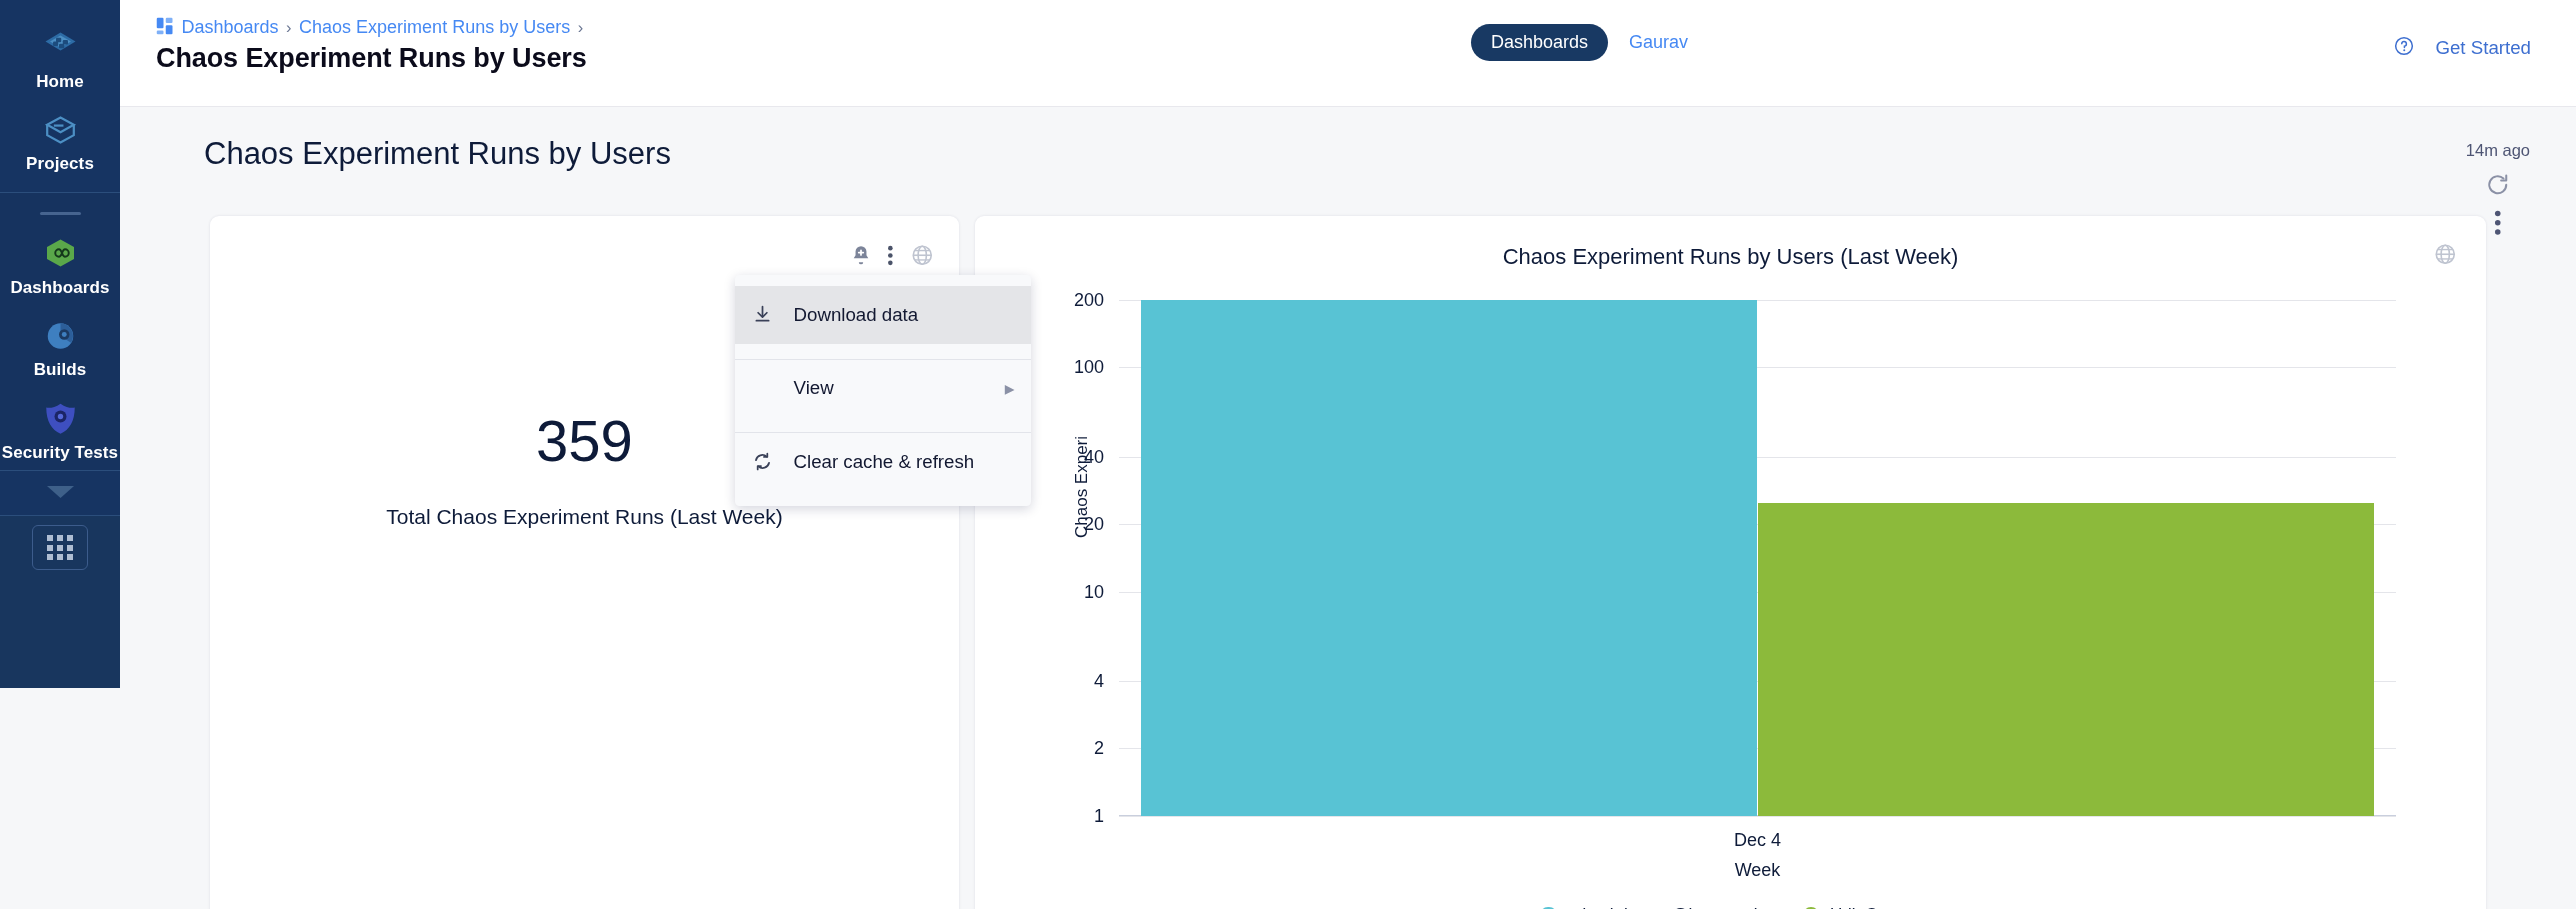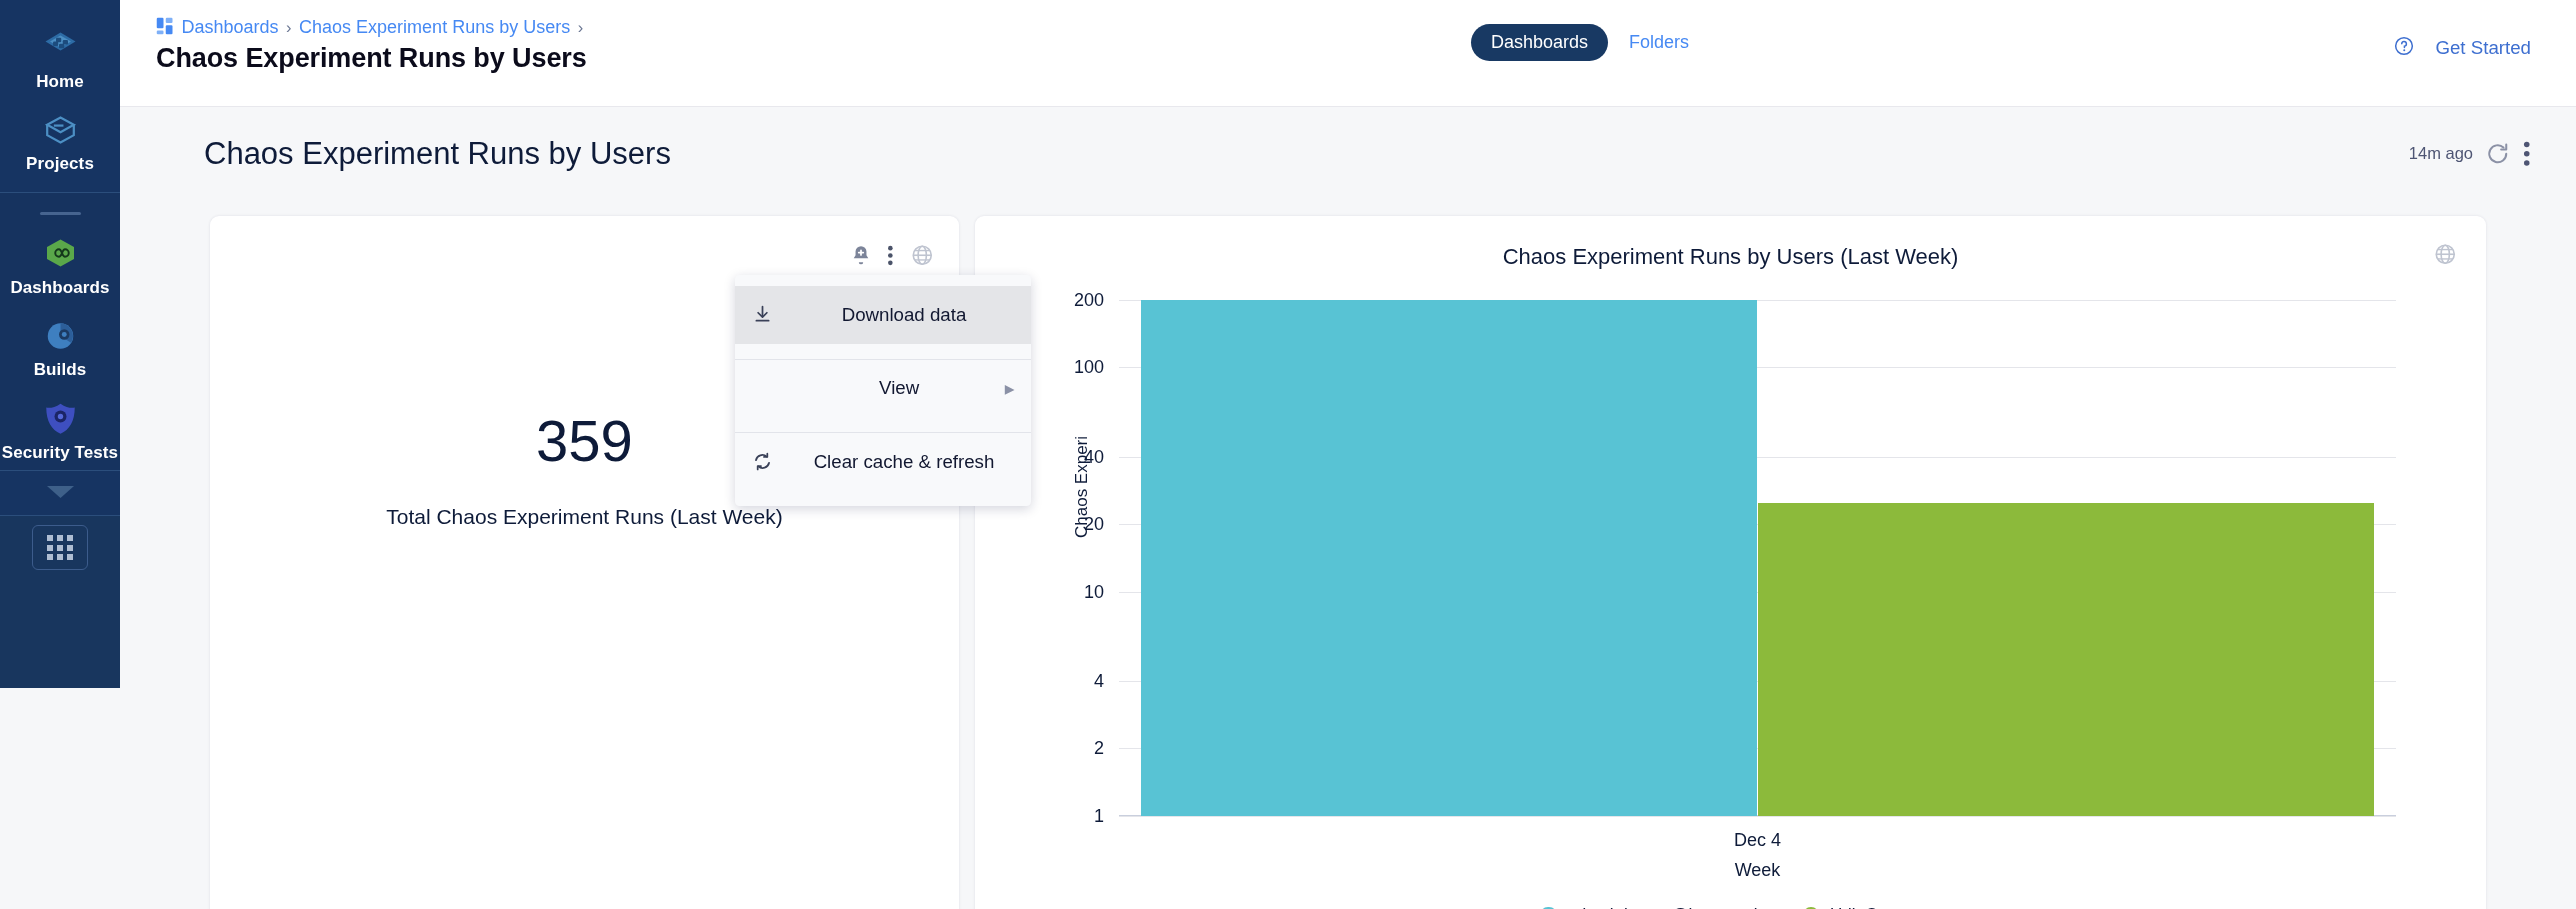--- a/index.html
+++ b/index.html
@@ -75,21 +75,21 @@
   #dash-header {
     position: absolute; left: 120px; top: 108px;
     width: 2456px; height: 105px;
   }
   #dash-title {
     position: absolute; left: 84px; top: 28.4px;
     font-size: 31px; font-weight: 400; color: #0E1B39;
   }
   #dash-actions {
     position: absolute; right: 46px; top: 33px;
-    display: flex; align-items: center; gap: 12px;
+    display: flex; align-items: center; gap: 12px; flex-direction: column;
   }
   #refresh-label { color: #4E5574; font-size: 16.5px; }
   .icon-btn { cursor: pointer; display: flex; align-items: center; justify-content: center; }
 
   
   .tile {
     position: absolute; background: #FFFFFF; border-radius: 9px;
     box-shadow: 0 0.7px 3px rgba(16,24,64,.10);
   }
   #kpi-tile { left: 210px; top: 216px; width: 749px; height: 755px; }
@@ -151,21 +151,21 @@
     position: absolute; left: 735px; top: 275px; width: 296px;
     background: #F8F9FB; border-radius: 4.5px;
     box-shadow: 0 3px 12px rgba(16,24,64,.18); z-index: 50; overflow: hidden;
   }
   .menu-item {
     display: flex; align-items: center; height: 58px;
     padding: 0 16.5px; cursor: pointer; font-size: 18.7px; color: #121831;
   }
   .menu-item.active { background: #E4E5E8; }
   .menu-item .mi-ico { width: 42px; display: flex; align-items: center; }
-  .menu-item .mi-lbl { flex: 1; text-align: center; }
+  .menu-item .mi-lbl { flex: 1; }
   .menu-pad-top { height: 10.5px; }
   .menu-pad { height: 15px; }
   .menu-div { height: 0.7px; background: #E2E4EA; }
   .caret-right { margin-left: auto; }
 </style>
 </head>
 <body>
 
 <div id="left-nav">
   <div class="nav-group-top">
@@ -271,21 +271,21 @@
     <span class="crumb-link">Dashboards</span>
     <span class="crumb-sep">›</span>
     <span class="crumb-link">Chaos Experiment Runs by Users</span>
     <span class="crumb-sep">›</span>
   </div>
 
   <div id="page-title-main">Chaos Experiment Runs by Users</div>
 
   <div id="top-tabs">
     <div class="pill-tab">Dashboards</div>
-    <div class="plain-tab">Folders</div>
+    <div class="plain-tab">Gaurav</div>
   </div>
 
   <div id="get-started">
     <span>
       <svg width="20" height="20" viewBox="0 0 24 24">
         <circle cx="12" cy="12" r="10" fill="none" stroke="#3E6FD0" stroke-width="1.8"></circle>
         <path d="M9.3 9.2a2.8 2.8 0 1 1 3.2 3.1v1.6" fill="none" stroke="#3E6FD0" stroke-width="1.8" stroke-linecap="round"></path>
         <circle cx="12.3" cy="17" r="1.2" fill="#3E6FD0"></circle>
       </svg>
     </span>

